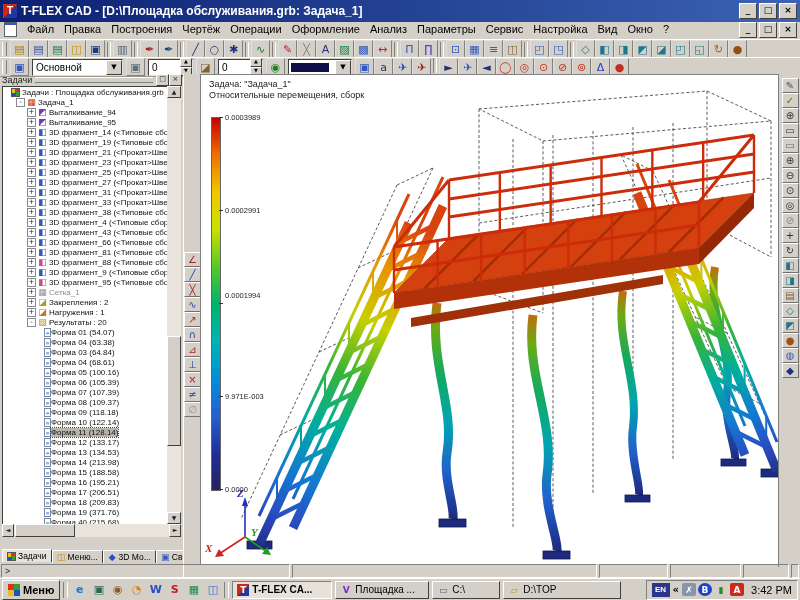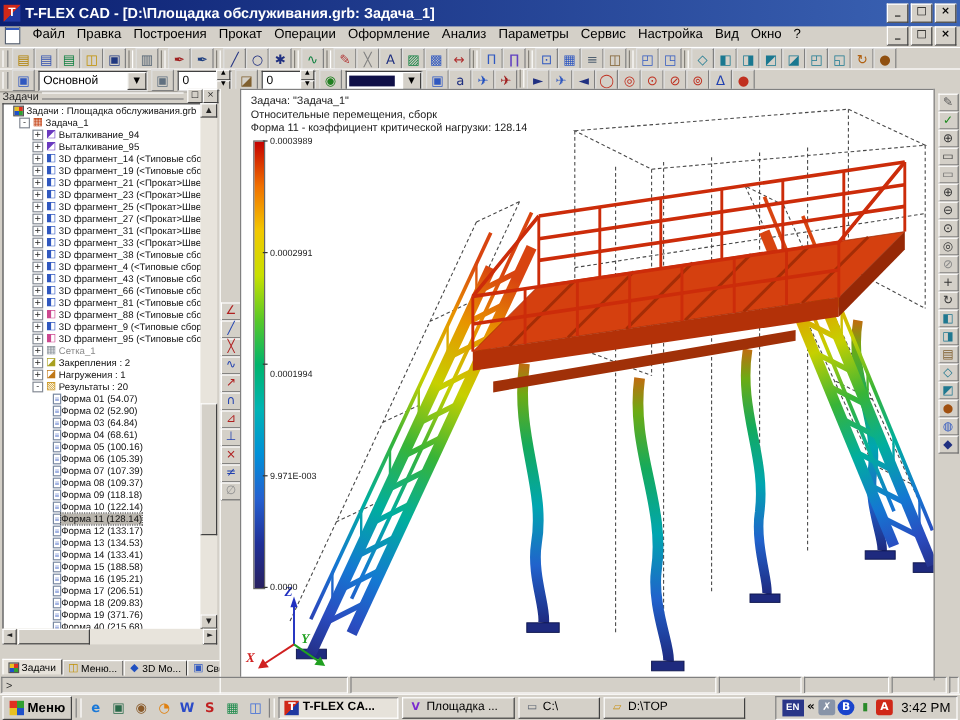--- a/index.html
+++ b/index.html
@@ -114,21 +114,21 @@
       <div class="wbtn raised">×</div>
     </div>
   </div>
 
   <div id="menubar" class="abs">
     <div id="menu-doc-icon"></div>
     <span id="menu-items" style="display:flex">
         <span class="mi">Файл</span>
         <span class="mi">Правка</span>
         <span class="mi">Построения</span>
-        <span class="mi">Прокат</span>
+        <span class="mi">Чертёж</span>
         <span class="mi">Операции</span>
         <span class="mi">Оформление</span>
         <span class="mi">Анализ</span>
         <span class="mi">Параметры</span>
         <span class="mi">Сервис</span>
         <span class="mi">Настройка</span>
         <span class="mi">Вид</span>
         <span class="mi">Окно</span>
         <span class="mi">?</span>
       </span>
@@ -389,21 +389,21 @@
       <div class="trow">
         <span style="width: 35px; flex: 0 0 auto;"></span>
         <span style="width: 6px; flex: 0 0 auto;"></span>
         <span class="ico-form">≡</span>
         <span>Форма 01 (54.07)</span>
       </div>
       <div class="trow">
         <span style="width: 35px; flex: 0 0 auto;"></span>
         <span style="width: 6px; flex: 0 0 auto;"></span>
         <span class="ico-form">≡</span>
-        <span>Форма 02 (52.90)</span>
+        <span>Форма 04 (63.38)</span>
       </div>
       <div class="trow">
         <span style="width: 35px; flex: 0 0 auto;"></span>
         <span style="width: 6px; flex: 0 0 auto;"></span>
         <span class="ico-form">≡</span>
         <span>Форма 03 (64.84)</span>
       </div>
       <div class="trow">
         <span style="width: 35px; flex: 0 0 auto;"></span>
         <span style="width: 6px; flex: 0 0 auto;"></span>
@@ -461,21 +461,21 @@
       <div class="trow">
         <span style="width: 35px; flex: 0 0 auto;"></span>
         <span style="width: 6px; flex: 0 0 auto;"></span>
         <span class="ico-form">≡</span>
         <span>Форма 13 (134.53)</span>
       </div>
       <div class="trow">
         <span style="width: 35px; flex: 0 0 auto;"></span>
         <span style="width: 6px; flex: 0 0 auto;"></span>
         <span class="ico-form">≡</span>
-        <span>Форма 14 (133.41)</span>
+        <span>Форма 14 (213.98)</span>
       </div>
       <div class="trow">
         <span style="width: 35px; flex: 0 0 auto;"></span>
         <span style="width: 6px; flex: 0 0 auto;"></span>
         <span class="ico-form">≡</span>
         <span>Форма 15 (188.58)</span>
       </div>
       <div class="trow">
         <span style="width: 35px; flex: 0 0 auto;"></span>
         <span style="width: 6px; flex: 0 0 auto;"></span>
@@ -701,29 +701,28 @@
         <polygon points="14,482 23,481 18,474" fill="#d02020"></polygon>
         <line x1="44" y1="462" x2="66" y2="477" stroke="#20a020" stroke-width="1.6"></line>
         <polygon points="70,480 61,479 66,472" fill="#20a020"></polygon>
         <text x="36" y="422" fill="#2030c0">Z</text>
         <text x="4" y="477" fill="#d02020">X</text>
         <text x="50" y="461" fill="#20a020">Y</text>
       </g>
     </svg>
     <div class="vhead" style="top:4px">Задача: "Задача_1"</div>
     <div class="vhead" style="top:15px">Относительные перемещения, сборк</div>
-    <div class="vhead" style="top:26px">Форма 11 - коэффициент критической нагрузки: 128.14</div>
     <div id="scalewrap">
         <div style="position: absolute; left: 10px; top: 42px; width: 8px; height: 372px; border: 1px solid rgb(102, 102, 102); background: linear-gradient(rgb(196, 0, 0), rgb(240, 112, 0), rgb(242, 200, 0), rgb(200, 224, 0), rgb(88, 200, 40), rgb(0, 180, 108), rgb(0, 180, 180), rgb(0, 144, 216), rgb(37, 96, 208), rgb(32, 48, 152), rgb(40, 32, 96));"></div>
         <div class="stick" style="top: 42px;"></div>
         <div class="slabel" style="top: 38px;">0.0003989</div>
         <div class="stick" style="top: 135px;"></div>
         <div class="slabel" style="top: 131px;">0.0002991</div>
         <div class="stick" style="top: 228px;"></div>
-        <div class="slabel" style="top: 232px;">0.0001994</div>
+        <div class="slabel" style="top: 216px;">0.0001994</div>
         <div class="stick" style="top: 321px;"></div>
         <div class="slabel" style="top: 317px;">9.971E-003</div>
         <div class="stick" style="top: 414px;"></div>
         <div class="slabel" style="top: 410px;">0.0000</div>
       </div>
   </div>
 
   <div id="righttools" class="abs" style="padding-top: 4px;">
       <span class="vico" style="color: rgb(85, 85, 85);">✎</span>
       <span class="vico" style="color: rgb(26, 138, 26);">✓</span>

